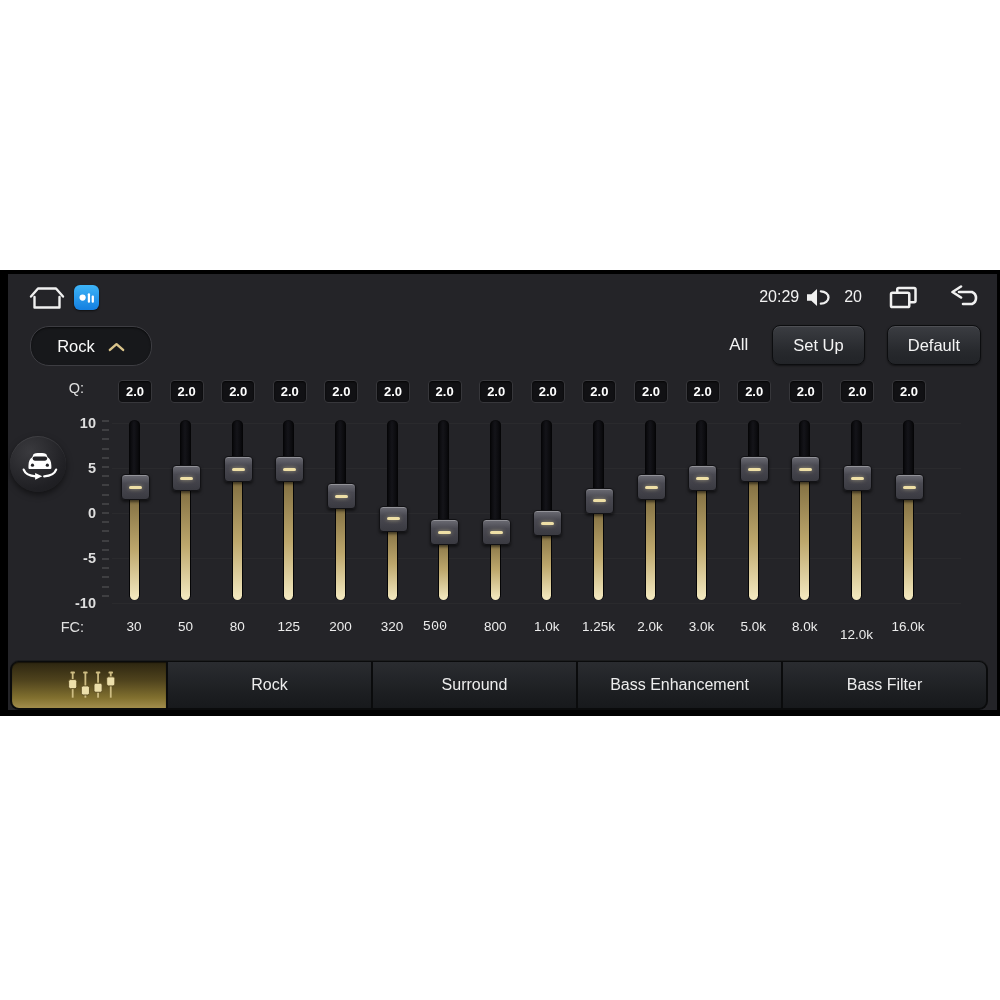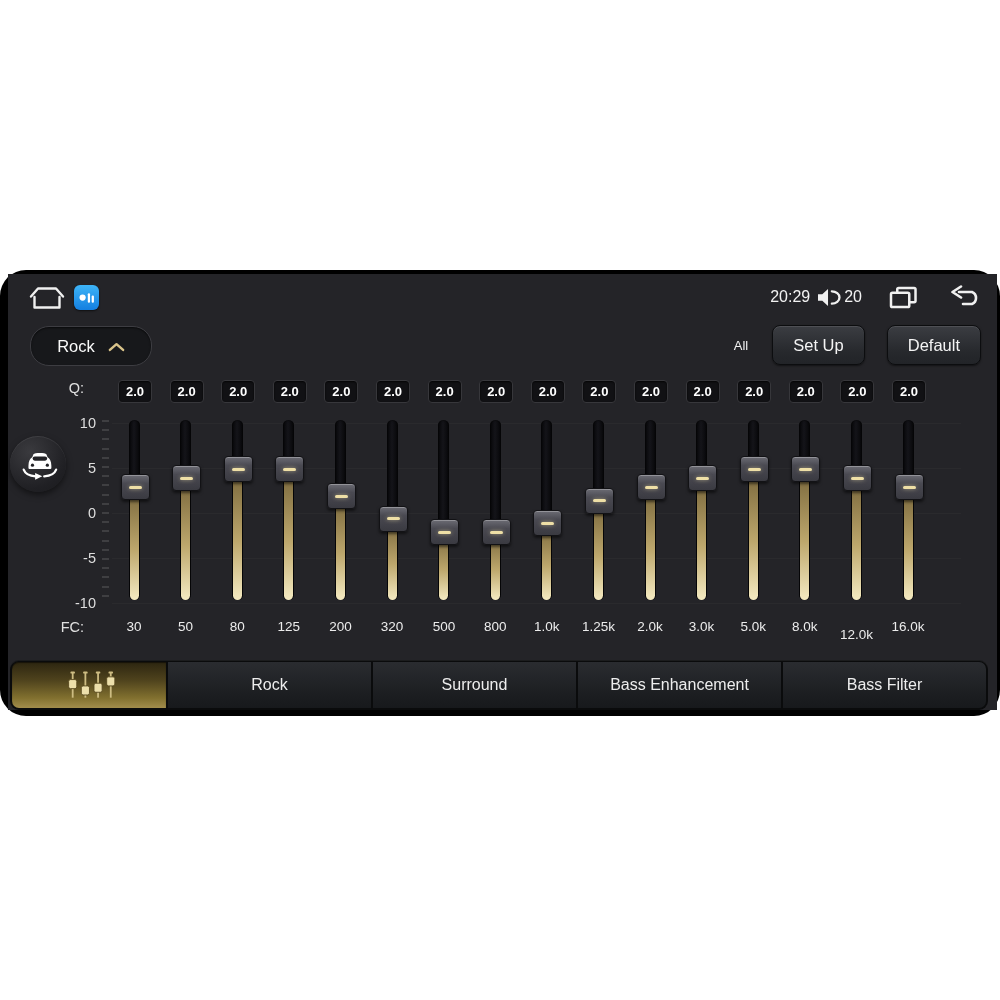--- a/index.html
+++ b/index.html
@@ -1,49 +1,49 @@
 <!DOCTYPE html>
 <html><head>
 <meta charset="utf-8">
 <style>
   html,body{margin:0;padding:0;}
   body{width:1000px;height:1000px;background:#ffffff;font-family:"Liberation Sans",sans-serif;-webkit-font-smoothing:antialiased;}
-  .device{position:relative;margin-top:270px;width:1000px;height:446px;background:#000;box-sizing:border-box;border-radius:26px;}
+  .device{position:relative;margin-top:270px;width:1000px;height:446px;background:#000;box-sizing:border-box;}
   .screen{position:absolute;left:8px;top:4px;right:3px;bottom:6px;background:#242428;overflow:hidden;}
 
   
   .statusbar{position:absolute;top:8px;left:0;right:0;height:30px;}
   .home-ic{position:absolute;left:20px;top:3px;}
   .app-ic{position:absolute;left:66px;top:3px;width:25px;height:25px;border-radius:6px;
      background:linear-gradient(180deg,#3db4f7,#147fe0);display:flex;align-items:center;justify-content:center;
      box-shadow:0 1px 2px rgba(0,0,0,.6);}
   .sb-right{position:absolute;right:14px;top:0;height:30px;display:flex;align-items:center;color:#f2f2f2;}
   .sb-time{font-size:16px;}
-  .sb-vol{font-size:16px;margin-left:3px;}
+  .sb-vol{font-size:16px;margin-left:14px;}
   .sb-right svg{display:block;}
   .spk{margin-left:6px;}
   .recents{margin-left:26px;}
   .backic{margin-left:28px;}
 
   
   .preset-pill{position:absolute;left:22px;top:52px;width:120px;height:38px;border-radius:19px;
      background:#17181b;border:1px solid #3d3d42;display:flex;align-items:center;justify-content:center;gap:13px;
      color:#fafafa;font-size:16.5px;box-shadow:inset 0 1px 2px rgba(0,0,0,.6);cursor:pointer;}
   .hdr-right{position:absolute;right:16px;top:52px;height:38px;display:flex;align-items:center;gap:22px;}
-  .all-lbl{color:#f2f2f2;font-size:13px;padding:0 2px;}
+  .all-lbl{color:#f2f2f2;font-size:17px;padding:0 2px;}
   .btn{height:38px;padding:0 20px;border-radius:8px;display:flex;align-items:center;justify-content:center;
      background:linear-gradient(180deg,#3b3d42,#26282c 70%,#222428);border:1px solid #0c0d0f;
      box-shadow:inset 0 1px 0 rgba(255,255,255,.10),0 1px 2px rgba(0,0,0,.5);
      color:#f4f4f4;font-size:16.5px;cursor:pointer;}
 
   
   .eq-label{position:absolute;left:28px;width:48px;text-align:right;color:#e0e0e0;font-size:14.5px;}
   #q-label{top:106px;}
   #fc-label{top:345px;}
-  .scale-lbl{position:absolute;width:48px;left:40px;text-align:right;color:#dedede;font-size:14.5px;transform:translateY(-50%);}
+  .scale-lbl{position:absolute;width:48px;left:40px;text-align:right;color:#dedede;font-size:14.5px;transform:translateY(-50%);font-weight:bold;}
   .ticks{position:absolute;left:94px;top:146px;width:7px;height:184px;
      background:repeating-linear-gradient(to bottom,#3f3f42 0 2px,transparent 2px 9.2px);}
   .gridline{position:absolute;left:104px;right:36px;height:1px;background:rgba(255,255,255,.028);}
   .q-box{position:absolute;top:106px;width:32px;height:21px;border-radius:4px;background:#111114;
      border:1px solid #37373b;color:#fff;font-size:13px;font-weight:bold;display:flex;align-items:center;justify-content:center;
      box-shadow:inset 0 1px 2px rgba(0,0,0,.8);}
   .track{position:absolute;top:146px;width:11px;height:180px;border-radius:6px;
      background:linear-gradient(90deg,#060608,#141419 45%,#060608);box-shadow:inset 0 0 2px #000;}
   .fill{position:absolute;width:9px;border-radius:4px 4px 5px 5px;
      background:linear-gradient(180deg,#77653a,#bda76c 55%,#f4eac1);}
@@ -197,21 +197,21 @@
         <div class="handle" style="left: 370.5px; top: 231.5px;">
           <i></i>
         </div>
         <div class="freq-lbl" style="left: 352px;">320</div>
         <div class="q-box" style="left: 419.6px;">2.0</div>
         <div class="track" style="left: 430.1px;"></div>
         <div class="fill" style="left: 431.1px; top: 259px; height: 67px;"></div>
         <div class="handle" style="left: 422.1px; top: 245px;">
           <i></i>
         </div>
-        <div class="freq-lbl" style="left: 404px;">500</div>
+        <div class="freq-lbl" style="left: 395px; font-family: Liberation Mono, monospace;">500</div>
         <div class="q-box" style="left: 471.2px;">2.0</div>
         <div class="track" style="left: 481.7px;"></div>
         <div class="fill" style="left: 482.7px; top: 259px; height: 67px;"></div>
         <div class="handle" style="left: 473.7px; top: 245px;">
           <i></i>
         </div>
         <div class="freq-lbl" style="left: 455.2px;">800</div>
         <div class="q-box" style="left: 522.8px;">2.0</div>
         <div class="track" style="left: 533.3px;"></div>
         <div class="fill" style="left: 534.3px; top: 250px; height: 76px;"></div>

